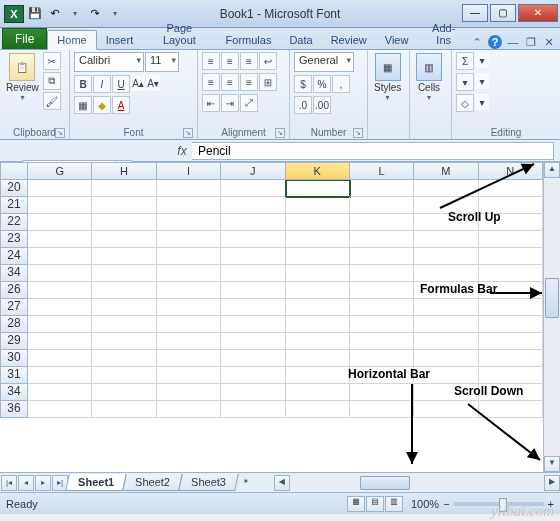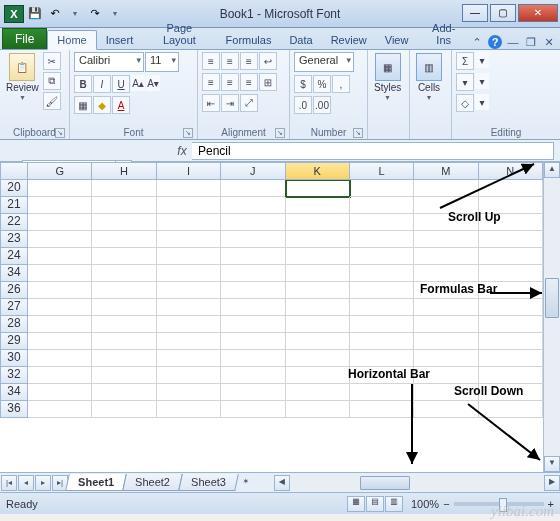--- a/index.html
+++ b/index.html
@@ -383,21 +383,21 @@
           <div class="cell"></div>
           <div class="cell"></div>
           <div class="cell"></div>
           <div class="cell"></div>
           <div class="cell"></div>
           <div class="cell"></div>
           <div class="cell"></div>
           <div class="cell"></div>
         </div>
         <div class="r">
-          <div class="rh">32</div>
+          <div class="rh">31</div>
           <div class="cell"></div>
           <div class="cell"></div>
           <div class="cell"></div>
           <div class="cell"></div>
           <div class="cell"></div>
           <div class="cell"></div>
           <div class="cell"></div>
           <div class="cell"></div>
         </div>
         <div class="r">

